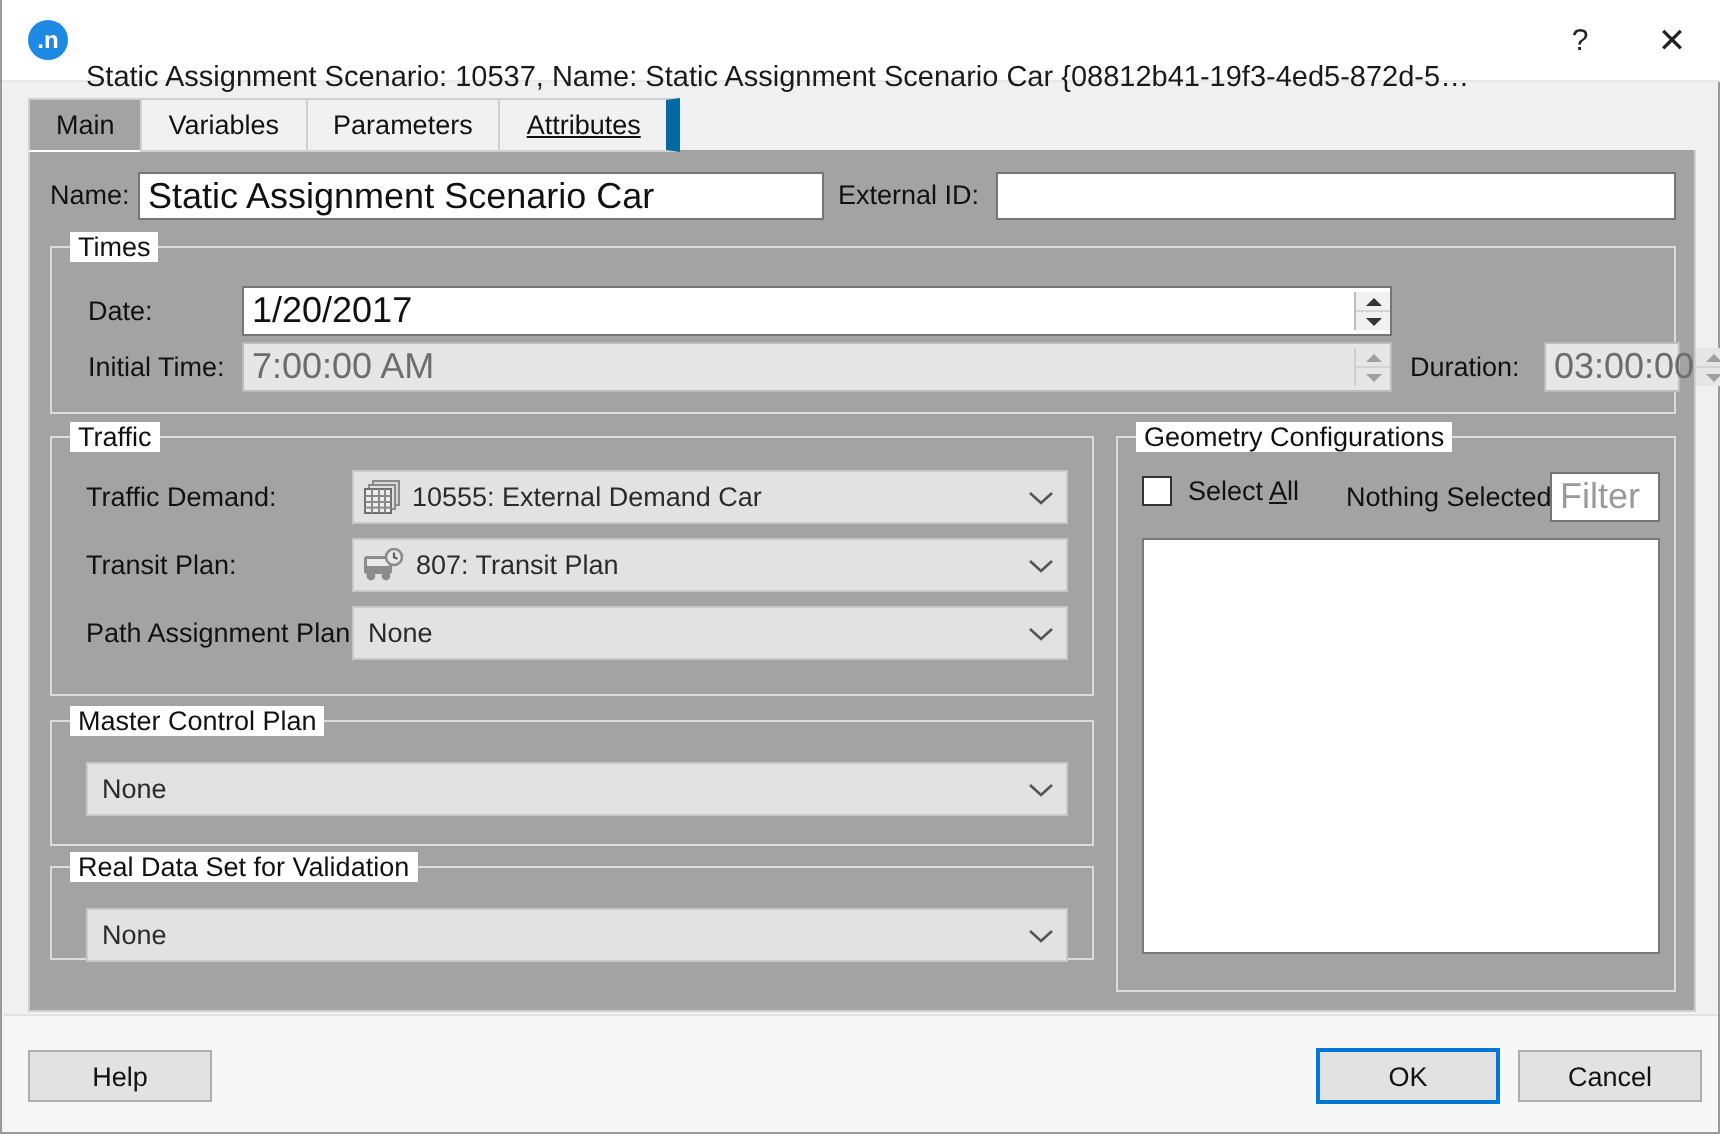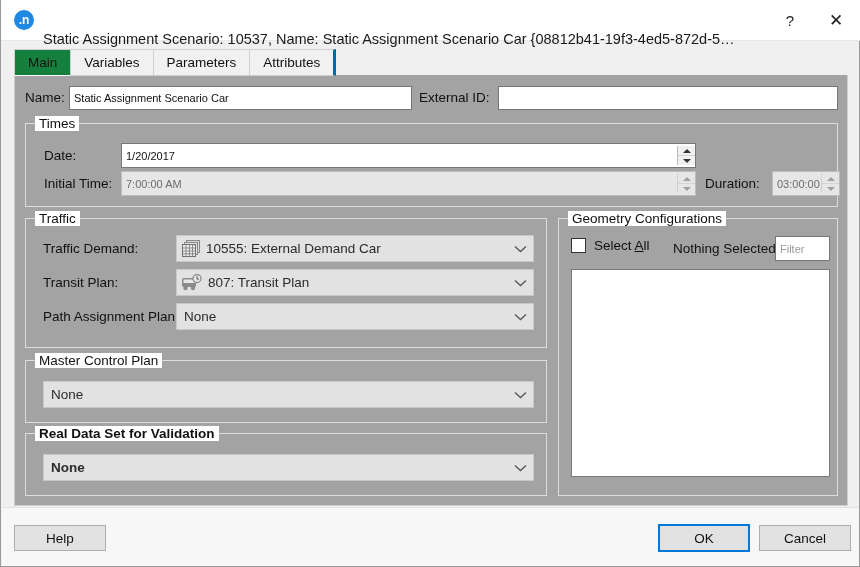--- a/index.html
+++ b/index.html
@@ -64,23 +64,23 @@
     height: 27px;
     padding: 0 13px;
     display: flex; align-items: center;
     font-size: 13.5px; color: #111;
     background: #f1f1f1;
     border: 1px solid #cfcfcf;
     border-right: none;
     box-sizing: border-box;
     position: relative; z-index: 1;
   }
-  .tab:last-child { border-right: 3px solid #0369a1; }
+  .tab:last-child { border-right: 7px solid #0369a1; text-decoration: underline; }
   .tab.active {
-    background: #15803d;
+    background: #a3a3a3;
     border-bottom: 1px solid #ffffff;
     z-index: 3;
   }
 
   
   .page {
     position: absolute; left: 13px; top: 75px;
     width: 834px; height: 431px;
     background: #a3a3a3;
     border: 1px solid #cfcfcf;
@@ -88,24 +88,24 @@
     box-sizing: border-box;
   }
 
   .lbl { font-size: 13.5px; color: #111; }
 
   
   .tbox {
     box-sizing: border-box;
     border: 1px solid #767676;
     background: #ffffff;
-    font-size: 11px; color: #111;
+    font-size: 18px; color: #111;
     padding: 2px 4px;
     line-height: 18px;
-    display: flex; align-items: flex-end;
+    display: flex; align-items: flex-start;
   }
   .tbox.disabled {
     background: #e6e6e6; border-color: #bcbcbc; color: #6d6d6d;
   }
   .tbox .ph { color: #9a9a9a; }
 
   
   .group {
     position: absolute;
     box-sizing: border-box;
@@ -335,21 +335,21 @@
       <div class="combo" style="left:17px;top:20px;width:491px;height:27px;">
         <span class="ctext">None</span>
         <span class="chev">
           <svg width="13" height="8" viewBox="0 0 13 8">
               <polyline points="1,1.5 6.5,6.5 12,1.5" fill="none" stroke="#555" stroke-width="1.3"></polyline>
             </svg>
         </span>
       </div>
     </div>
 
-    <div class="group" style="left:10px;top:358px;width:522px;height:63px;font-weight:bold;">
+    <div class="group" style="left:10px;top:358px;width:522px;height:47px;">
       <div class="cap">Real Data Set for Validation</div>
       <div class="combo" style="left:17px;top:20px;width:491px;height:27px;">
         <span class="ctext">None</span>
         <span class="chev">
           <svg width="13" height="8" viewBox="0 0 13 8">
               <polyline points="1,1.5 6.5,6.5 12,1.5" fill="none" stroke="#555" stroke-width="1.3"></polyline>
             </svg>
         </span>
       </div>
     </div>

